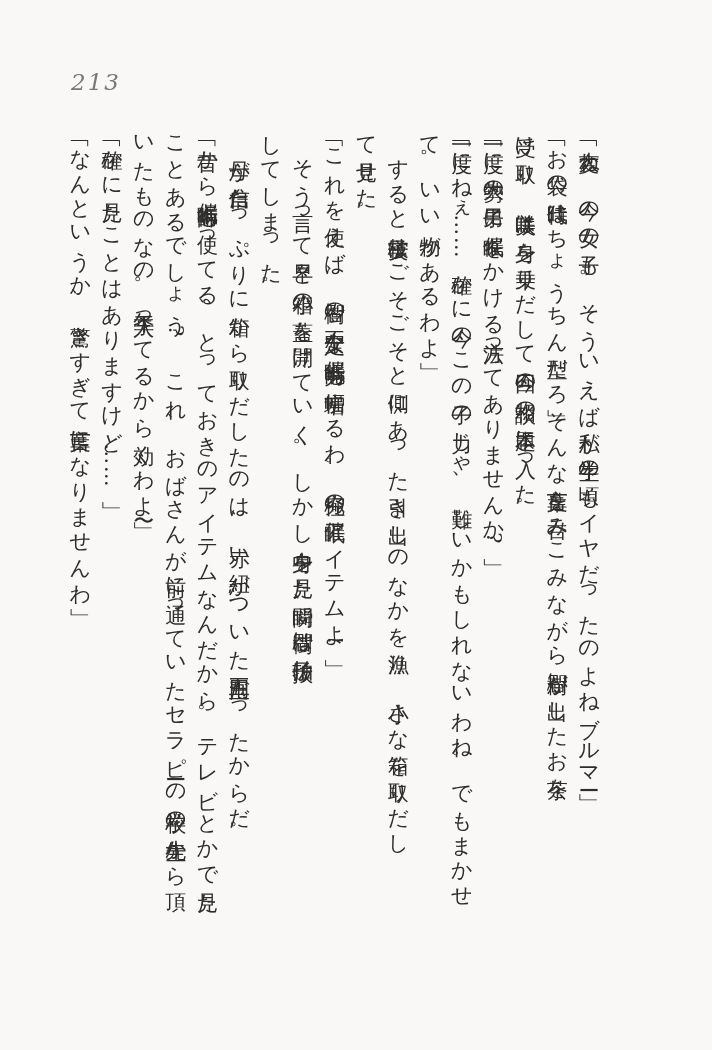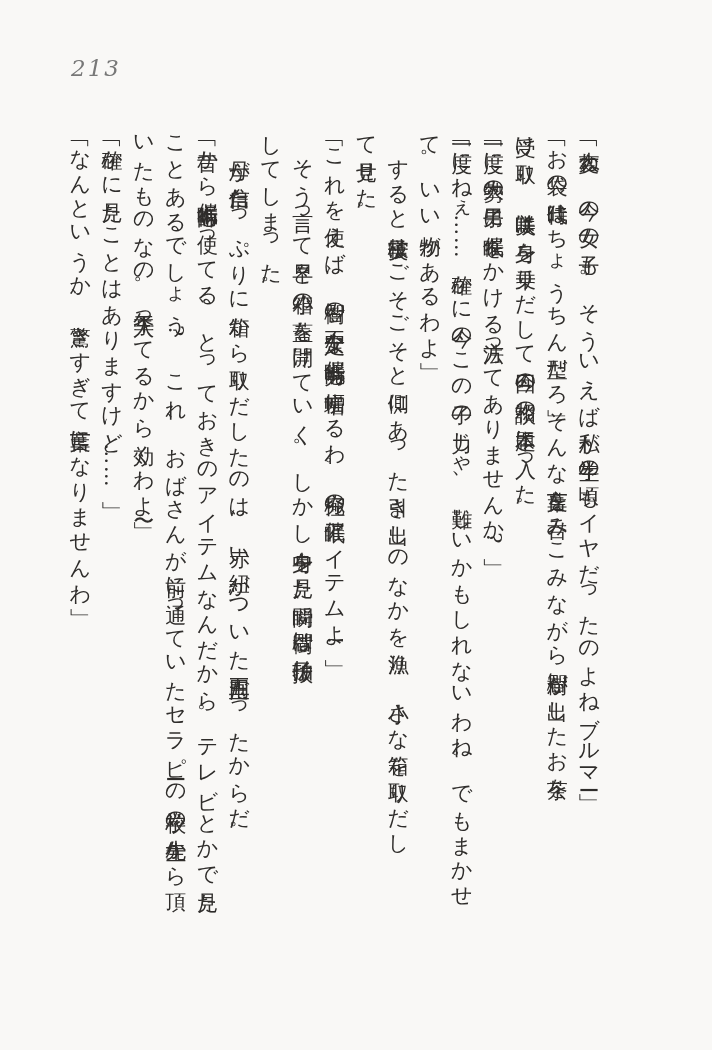--- a/index.html
+++ b/index.html
@@ -14,21 +14,21 @@
     font-family:"DejaVu Serif","Liberation Serif",serif;
     overflow:hidden;
   }
   .page{
     position:relative;
     width:712px;height:1050px;
     background:var(--bg);
   }
   .page-number{
     position:absolute;
-    top:55px;left:71px;
+    top:69px;left:71px;
     font-style:italic;
     font-size:23px;
     letter-spacing:2px;
     color:var(--pagenum);
     user-select:none;
   }
   .text-block{
     position:absolute;
     top:121px;
     right:108px;

